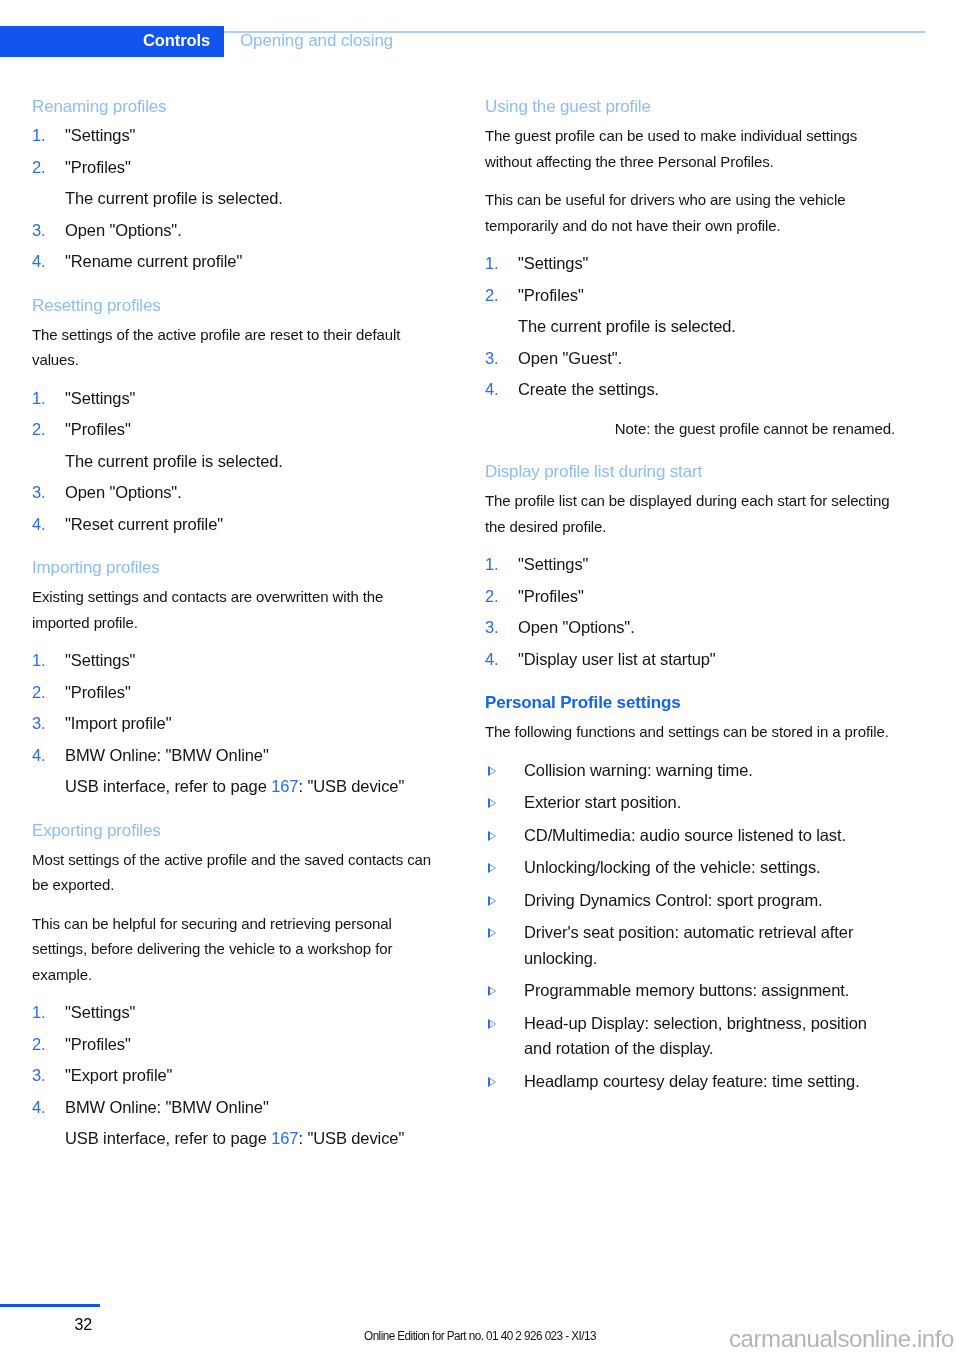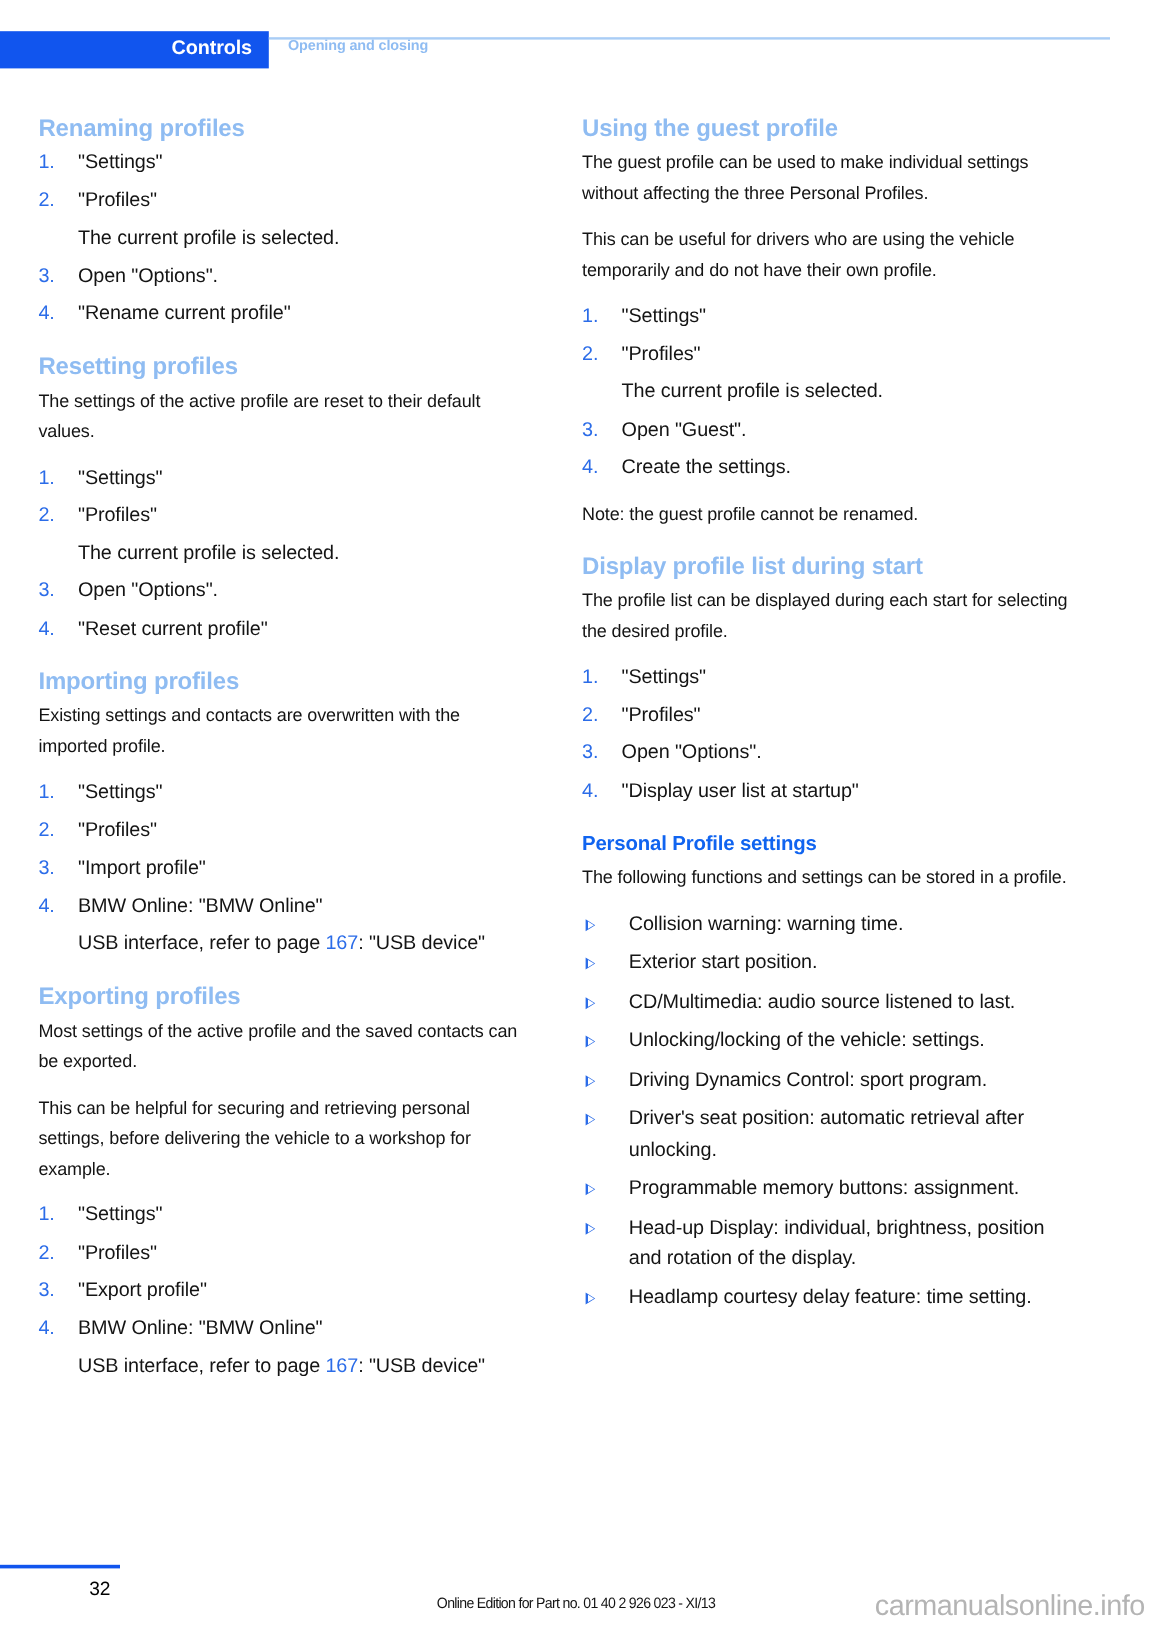--- a/index.html
+++ b/index.html
@@ -41,22 +41,22 @@
     font-size: 16.5px;
     font-weight: bold;
     letter-spacing: -0.1px;
     white-space: nowrap;
   }
   .header-section {
     position: absolute;
     left: 240px;
     top: 5px;
     color: #8fbcf2;
-    font-size: 12px;
-    font-weight: bold;
+    font-size: 17px;
+    font-weight: normal;
     letter-spacing: -0.1px;
     white-space: nowrap;
   }
   .header-rule {
     position: absolute;
     left: 224px;
     top: 31px;
     width: 701px;
     height: 2px;
     background: #a9cdf6;
@@ -81,22 +81,22 @@
   h2.h-major {
     margin: 0 0 5px 0;
     font-size: 17px;
     font-weight: bold;
     color: #1064f0;
     letter-spacing: -0.15px;
     line-height: 22px;
   }
   h3.h-minor {
     margin: 0 0 5px 0;
-    font-size: 20px;
-    font-weight: bold;
+    font-size: 17px;
+    font-weight: normal;
     color: #8fbcf2;
     letter-spacing: -0.15px;
     line-height: 22px;
   }
   .sec {
     margin-bottom: 20px;
   }
 
   
   p.para {
@@ -298,21 +298,21 @@
         <h3 class="h-minor">Using the guest profile</h3>
         <p class="para">The guest profile can be used to make individual settings without affecting the three Personal Profiles.</p>
         <p class="para">This can be useful for drivers who are using the vehicle temporarily and do not have their own profile.</p>
         <ol class="steps">
           <li><span class="num">1.</span><span>"Settings"</span></li>
           <li><span class="num">2.</span><span>"Profiles"</span></li>
           <div class="sub-note">The current profile is selected.</div>
           <li><span class="num">3.</span><span>Open "Guest".</span></li>
           <li><span class="num">4.</span><span>Create the settings.</span></li>
         </ol>
-        <p class="para" style="margin-top: 13px;">Note: the guest profile cannot be renamed.</p>
+        <p class="para" style="margin-top: 13px; text-align: right;">Note: the guest profile cannot be renamed.</p>
       </div>
       <div class="sec">
         <h3 class="h-minor">Display profile list during start</h3>
         <p class="para">The profile list can be displayed during each start for selecting the desired profile.</p>
         <ol class="steps">
           <li><span class="num">1.</span><span>"Settings"</span></li>
           <li><span class="num">2.</span><span>"Profiles"</span></li>
           <li><span class="num">3.</span><span>Open "Options".</span></li>
           <li><span class="num">4.</span><span>"Display user list at startup"</span></li>
         </ol>
@@ -321,21 +321,21 @@
         <h2 class="h-major">Personal Profile settings</h2>
         <p class="para">The following functions and settings can be stored in a profile.</p>
         <ul class="tri">
           <li><span class="tri-mark"></span><span>Collision warning: warning time.</span></li>
           <li><span class="tri-mark"></span><span>Exterior start position.</span></li>
           <li><span class="tri-mark"></span><span>CD/Multimedia: audio source listened to last.</span></li>
           <li><span class="tri-mark"></span><span>Unlocking/locking of the vehicle: settings.</span></li>
           <li><span class="tri-mark"></span><span>Driving Dynamics Control: sport program.</span></li>
           <li><span class="tri-mark"></span><span>Driver's seat position: automatic retrieval after unlocking.</span></li>
           <li><span class="tri-mark"></span><span>Programmable memory buttons: assignment.</span></li>
-          <li><span class="tri-mark"></span><span>Head-up Display: individual, brightness, position and rotation of the display.</span></li>
+          <li><span class="tri-mark"></span><span>Head-up Display: selection, brightness, position and rotation of the display.</span></li>
           <li><span class="tri-mark"></span><span>Headlamp courtesy delay feature: time setting.</span></li>
         </ul>
       </div>
     </div>
 </div>
 
 <div class="footer-rule"></div>
 <div class="footer-pageno">32</div>
 <div class="footer-edition">Online Edition for Part no. 01 40 2 926 023 - XI/13</div>
 <div class="watermark">carmanualsonline.info</div>

